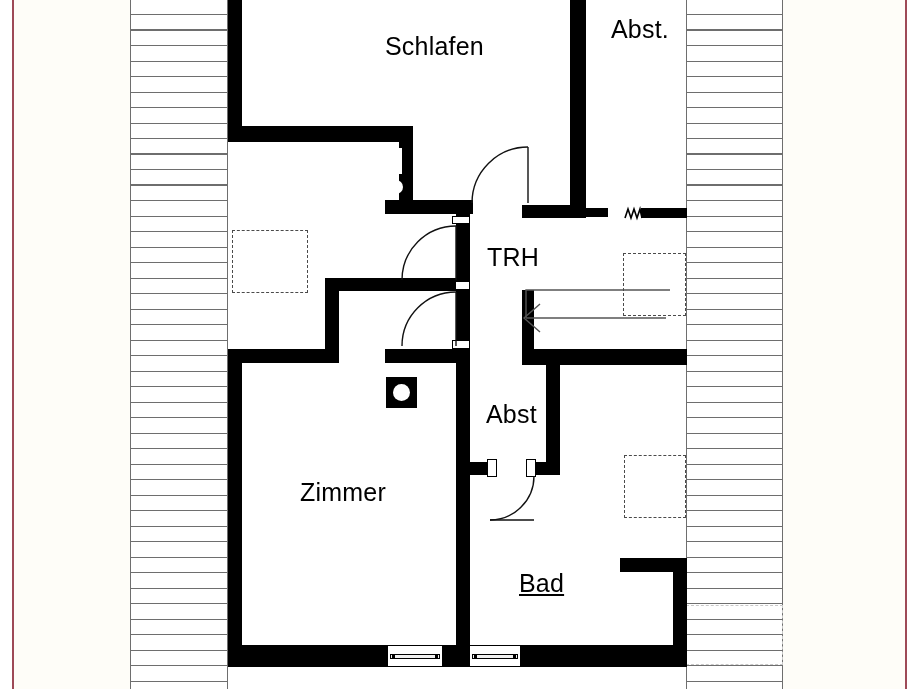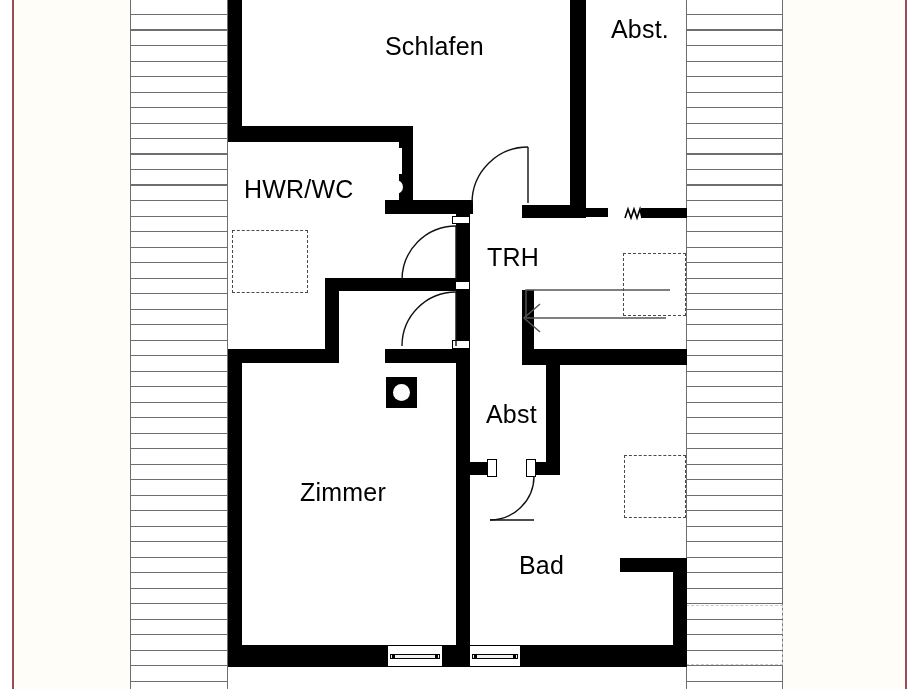--- a/index.html
+++ b/index.html
@@ -275,23 +275,22 @@
   </div>
 
   <div class="dashed-box" style="left:232px;top:230px;width:76px;height:63px;"></div>
   <div class="dashed-box" style="left:623px;top:253px;width:63px;height:63px;"></div>
   <div class="dashed-box" style="left:624px;top:455px;width:62px;height:63px;"></div>
 
   <div class="label" style="left:385px;top:15px;margin-top:17px;">Schlafen</div>
 
   <div class="label" style="left:611px;top:15px;">Abst.</div>
 
-  <div class="label" style="left:244px;top:175px;">HWR/WC</div>
 
   <div class="label" style="left:487px;top:243px;">TRH</div>
 
   <div class="label" style="left:486px;top:400px;">Abst</div>
 
   <div class="label" style="left:300px;top:478px;">Zimmer</div>
 
-  <div class="label" style="left:519px;top:551px;">Bad</div>
+  <div class="label" style="left:519px;top:569px;text-decoration:underline;">Bad</div>
 
 </div>
 
 </body></html>

